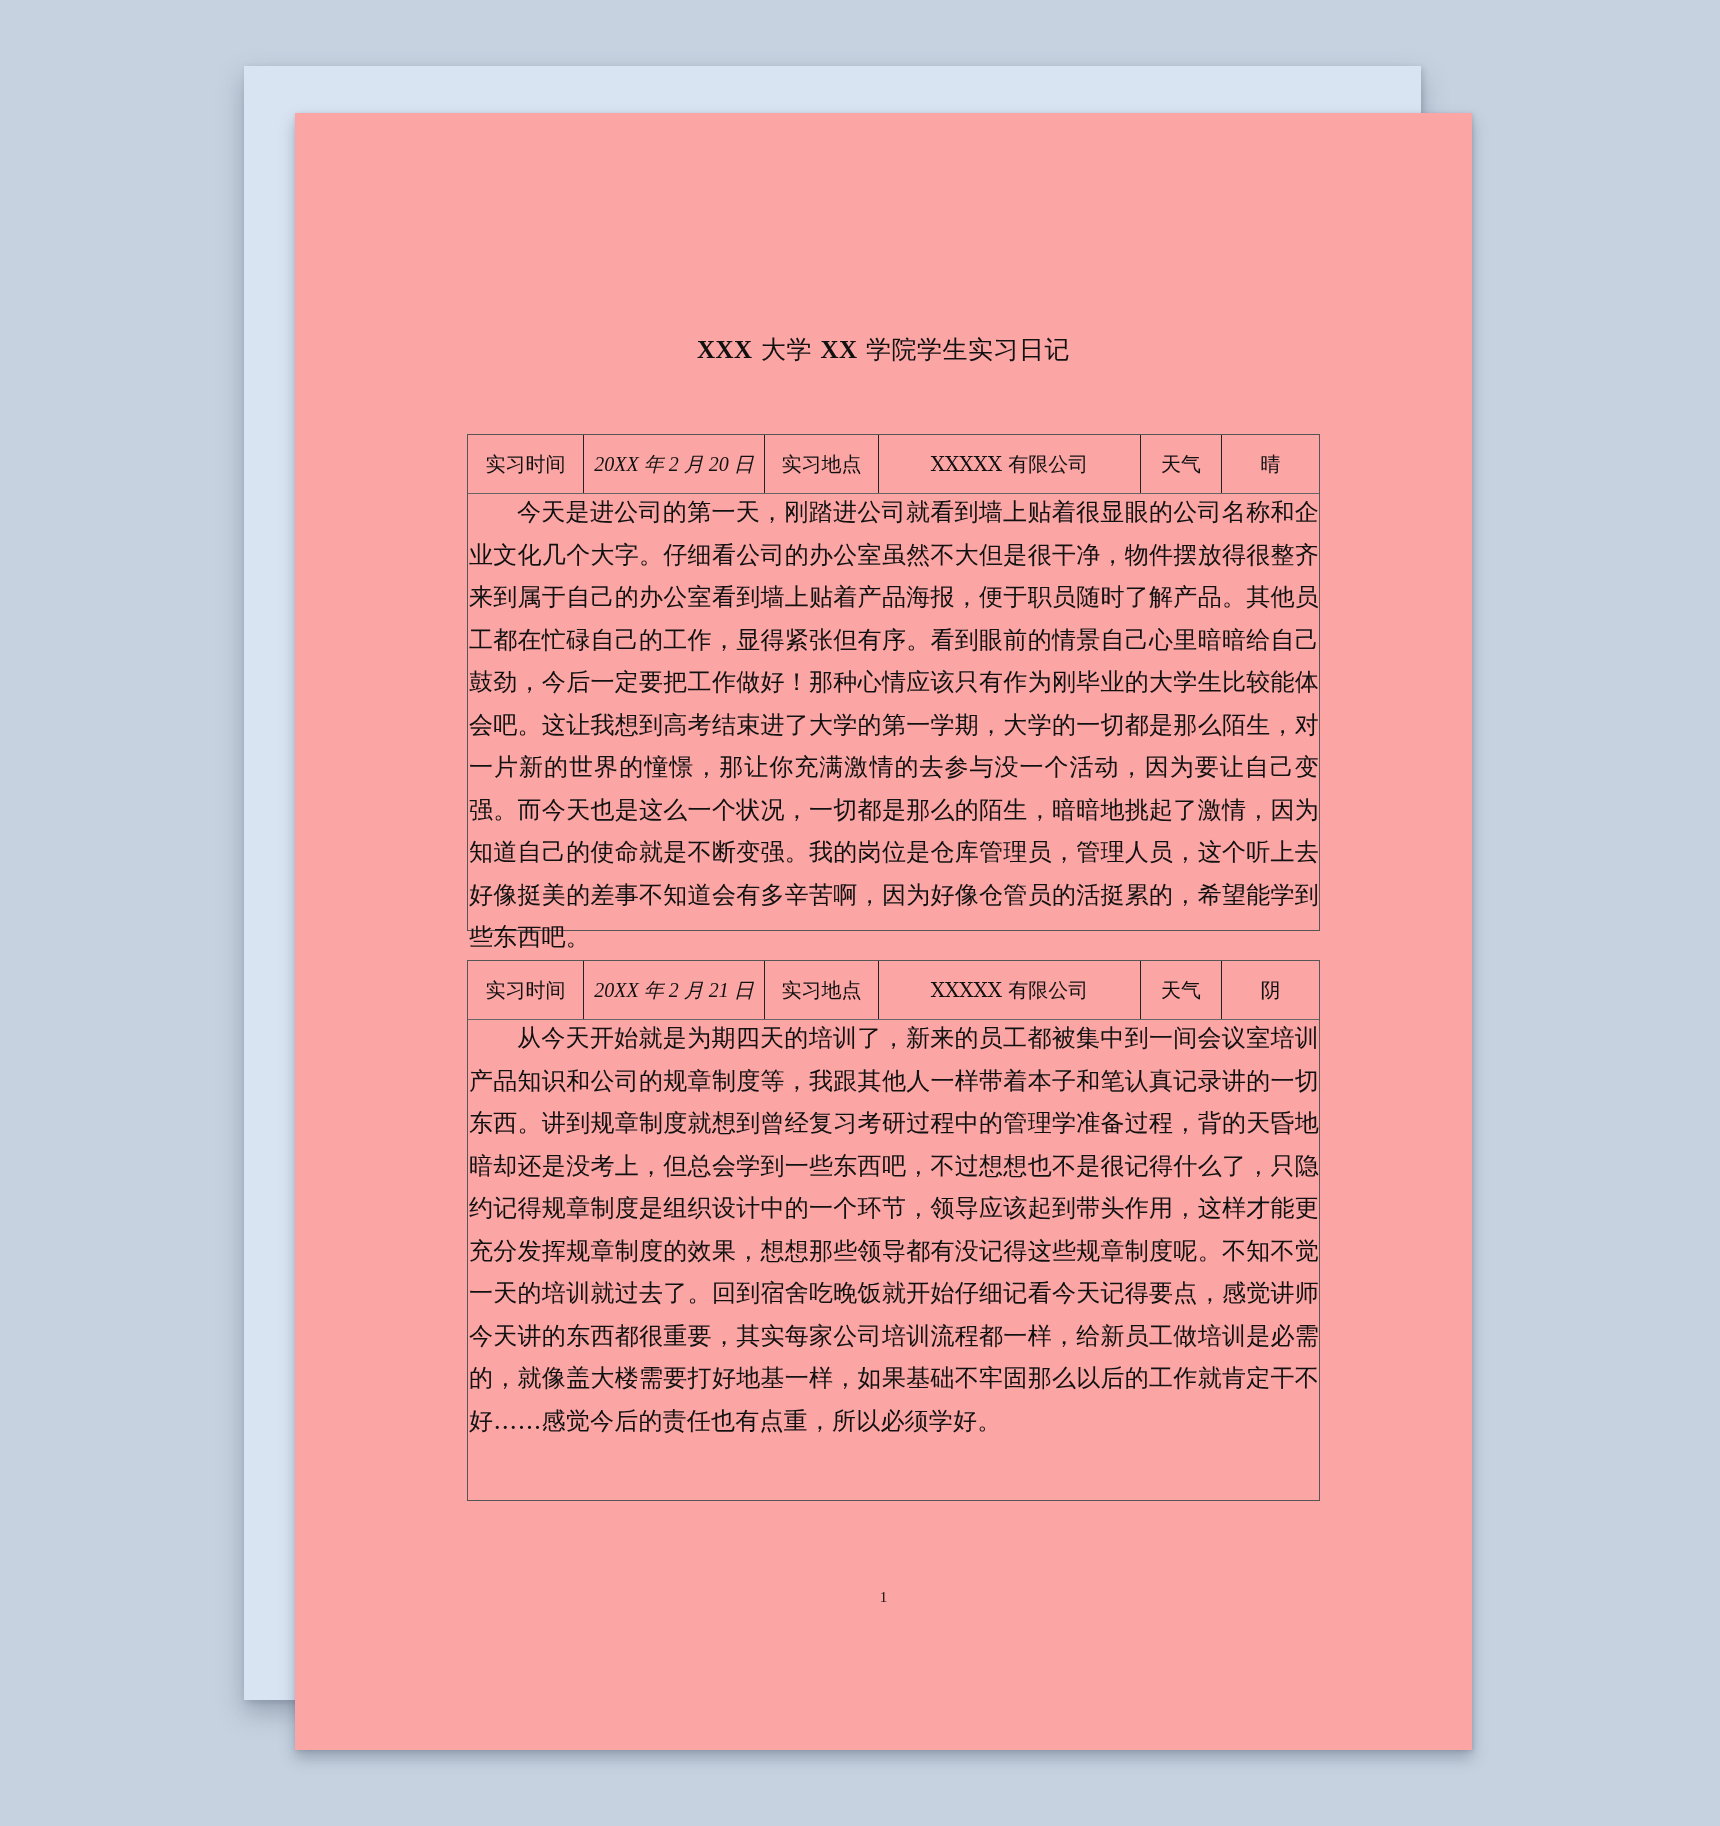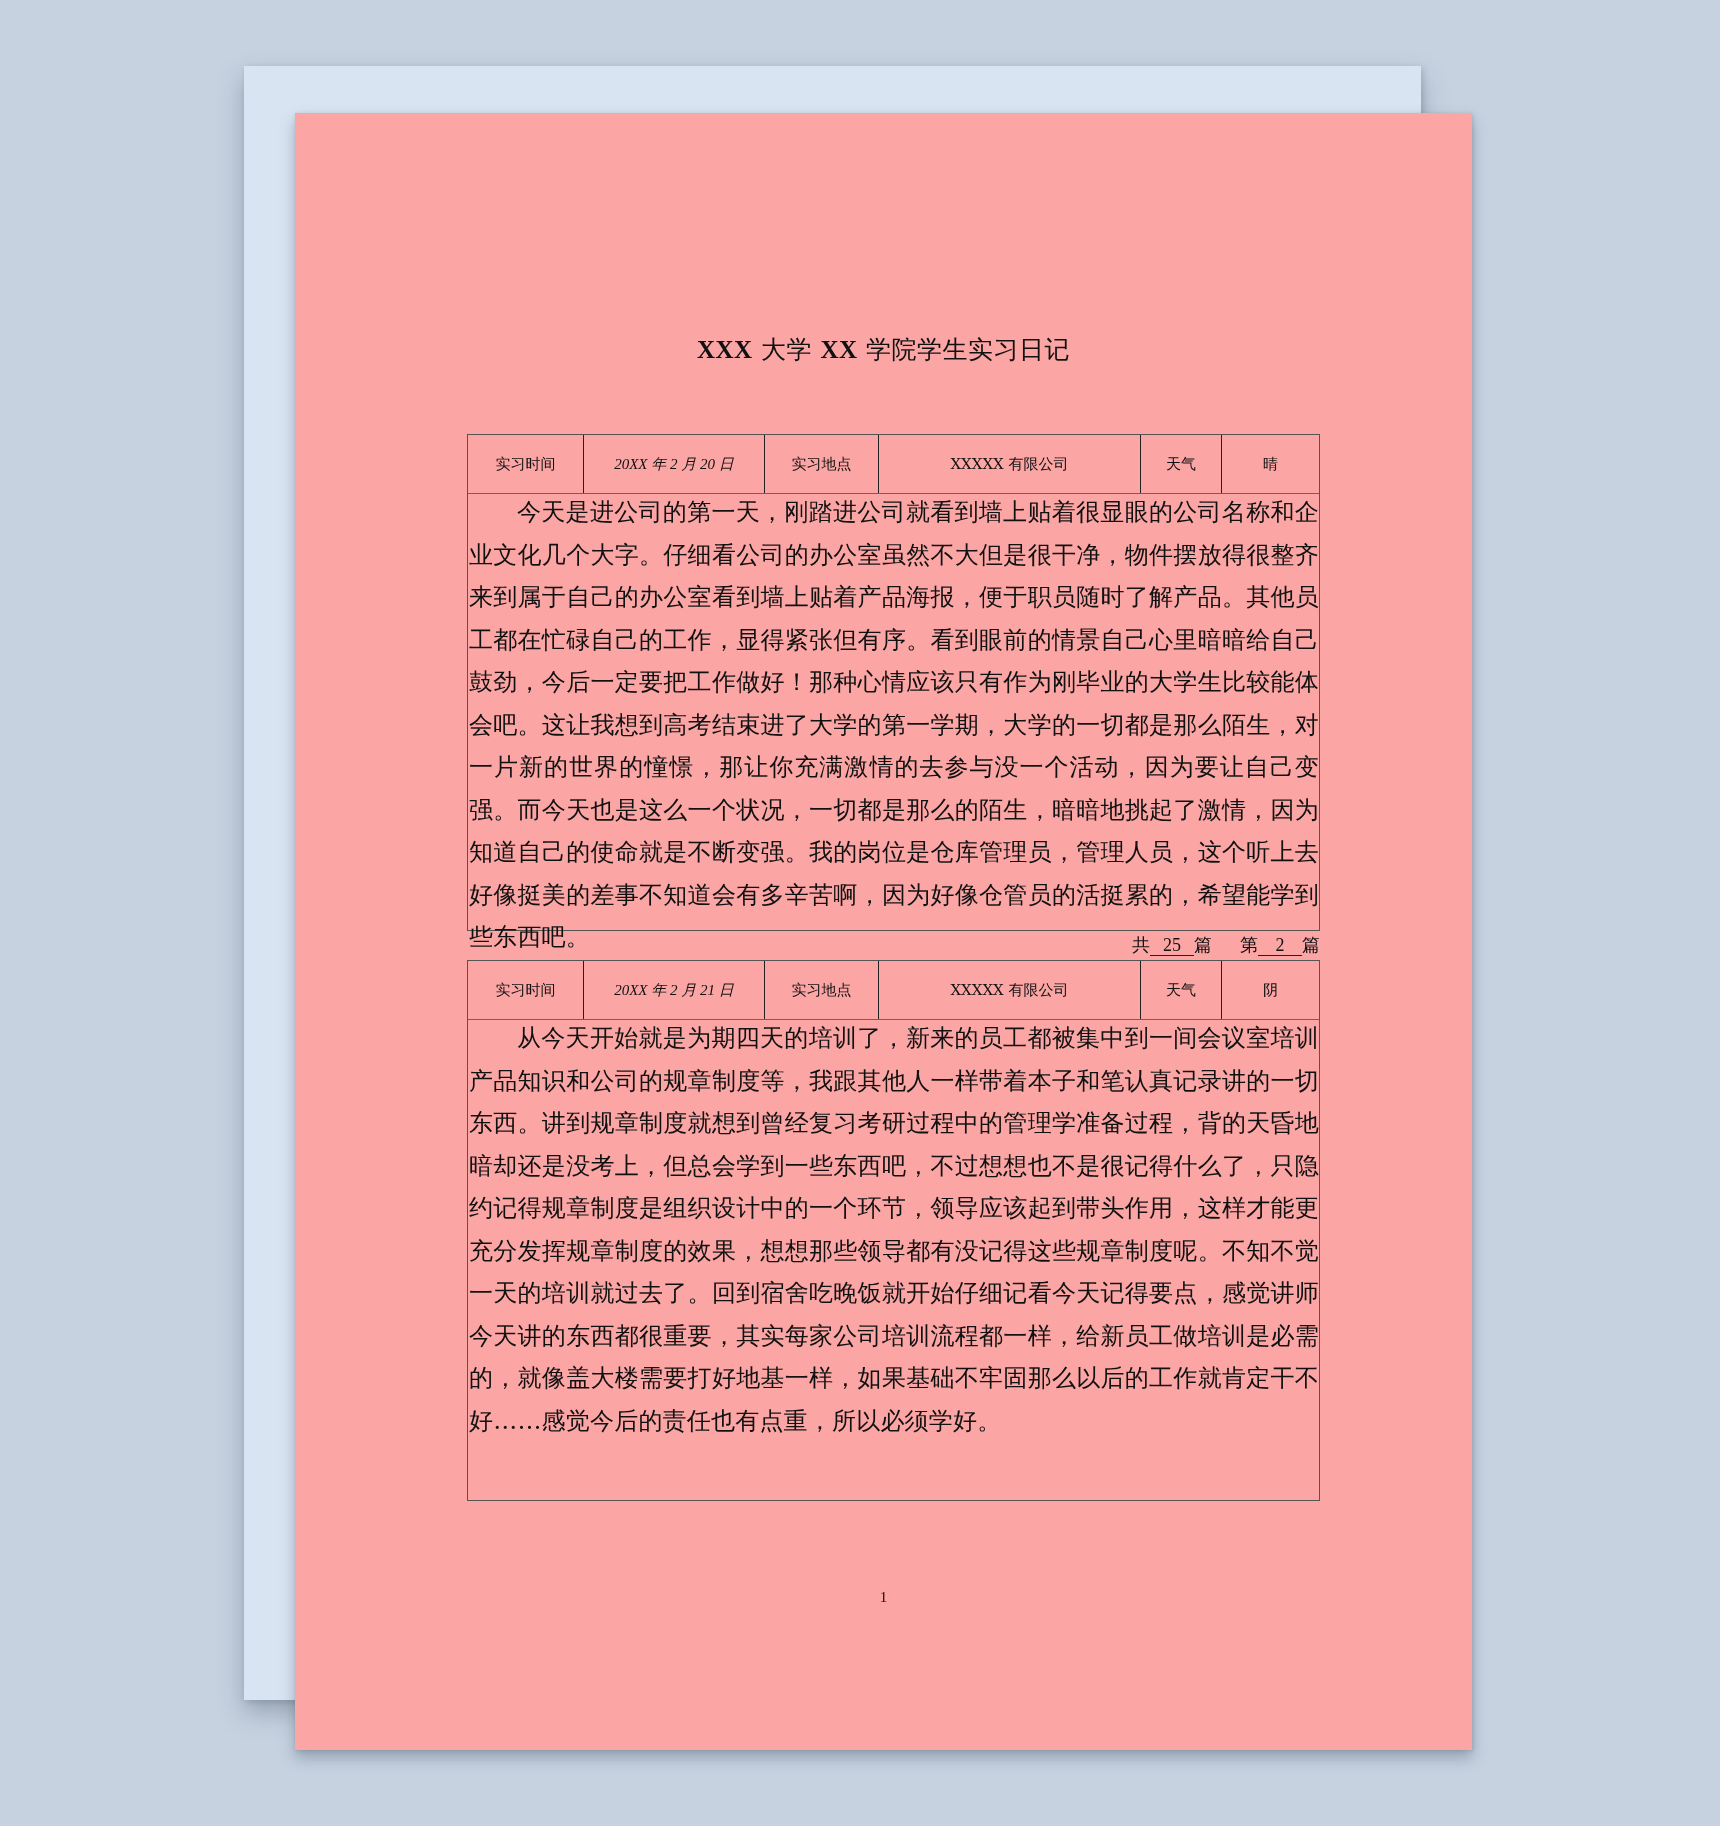--- a/index.html
+++ b/index.html
@@ -42,21 +42,21 @@
     position: absolute; left: 172px; width: 853px;
     border: 1.5px solid #555;
     box-sizing: border-box;
   }
   .hdr {
     display: flex; height: 58px;
     border-bottom: 1.5px solid #666;
   }
   .hdr > div {
     display: flex; align-items: center; justify-content: center;
-    text-align: center; font-size: 15px; line-height: 24px;
+    text-align: center; font-size: 20px; line-height: 24px;
     border-right: 1.5px solid #222; box-sizing: border-box;
   }
   .hdr > div:last-child { border-right: none; }
   .c1 { width: 116px; }
   .c2 { width: 181px; padding: 0 10px; font-family: "Liberation Serif", serif; font-style: italic; }
   .c3 { width: 114px; }
   .c4 { width: 262px; }
   .c5 { width: 81px; }
   .c6 { flex: 1; }
   .body-text {
@@ -88,23 +88,20 @@
       <div class="c1">实习时间</div>
       <div class="c2">20XX 年 2 月 20 日</div>
       <div class="c3">实习地点</div>
       <div class="c4">XXXXX 有限公司</div>
       <div class="c5">天气</div>
       <div class="c6">晴</div>
     </div>
     <div class="body-text">今天是进公司的第一天，刚踏进公司就看到墙上贴着很显眼的公司名称和企业文化几个大字。仔细看公司的办公室虽然不大但是很干净，物件摆放得很整齐来到属于自己的办公室看到墙上贴着产品海报，便于职员随时了解产品。其他员工都在忙碌自己的工作，显得紧张但有序。看到眼前的情景自己心里暗暗给自己鼓劲，今后一定要把工作做好！那种心情应该只有作为刚毕业的大学生比较能体会吧。这让我想到高考结束进了大学的第一学期，大学的一切都是那么陌生，对一片新的世界的憧憬，那让你充满激情的去参与没一个活动，因为要让自己变强。而今天也是这么一个状况，一切都是那么的陌生，暗暗地挑起了激情，因为知道自己的使命就是不断变强。我的岗位是仓库管理员，管理人员，这个听上去好像挺美的差事不知道会有多辛苦啊，因为好像仓管员的活挺累的，希望能学到些东西吧。</div>
   </div>
 
-  <div class="counter" style="top:821px;">
-    <span>共</span><span class="u">25</span><span>篇</span><span class="gap"></span><span>第</span><span class="u">2</span><span>篇</span>
-  </div>
   <div class="entry" style="top:847px; height:541px;">
     <div class="hdr">
       <div class="c1">实习时间</div>
       <div class="c2">20XX 年 2 月 21 日</div>
       <div class="c3">实习地点</div>
       <div class="c4">XXXXX 有限公司</div>
       <div class="c5">天气</div>
       <div class="c6">阴</div>
     </div>
     <div class="body-text">从今天开始就是为期四天的培训了，新来的员工都被集中到一间会议室培训产品知识和公司的规章制度等，我跟其他人一样带着本子和笔认真记录讲的一切东西。讲到规章制度就想到曾经复习考研过程中的管理学准备过程，背的天昏地暗却还是没考上，但总会学到一些东西吧，不过想想也不是很记得什么了，只隐约记得规章制度是组织设计中的一个环节，领导应该起到带头作用，这样才能更充分发挥规章制度的效果，想想那些领导都有没记得这些规章制度呢。不知不觉一天的培训就过去了。回到宿舍吃晚饭就开始仔细记看今天记得要点，感觉讲师今天讲的东西都很重要，其实每家公司培训流程都一样，给新员工做培训是必需的，就像盖大楼需要打好地基一样，如果基础不牢固那么以后的工作就肯定干不好……感觉今后的责任也有点重，所以必须学好。</div>

